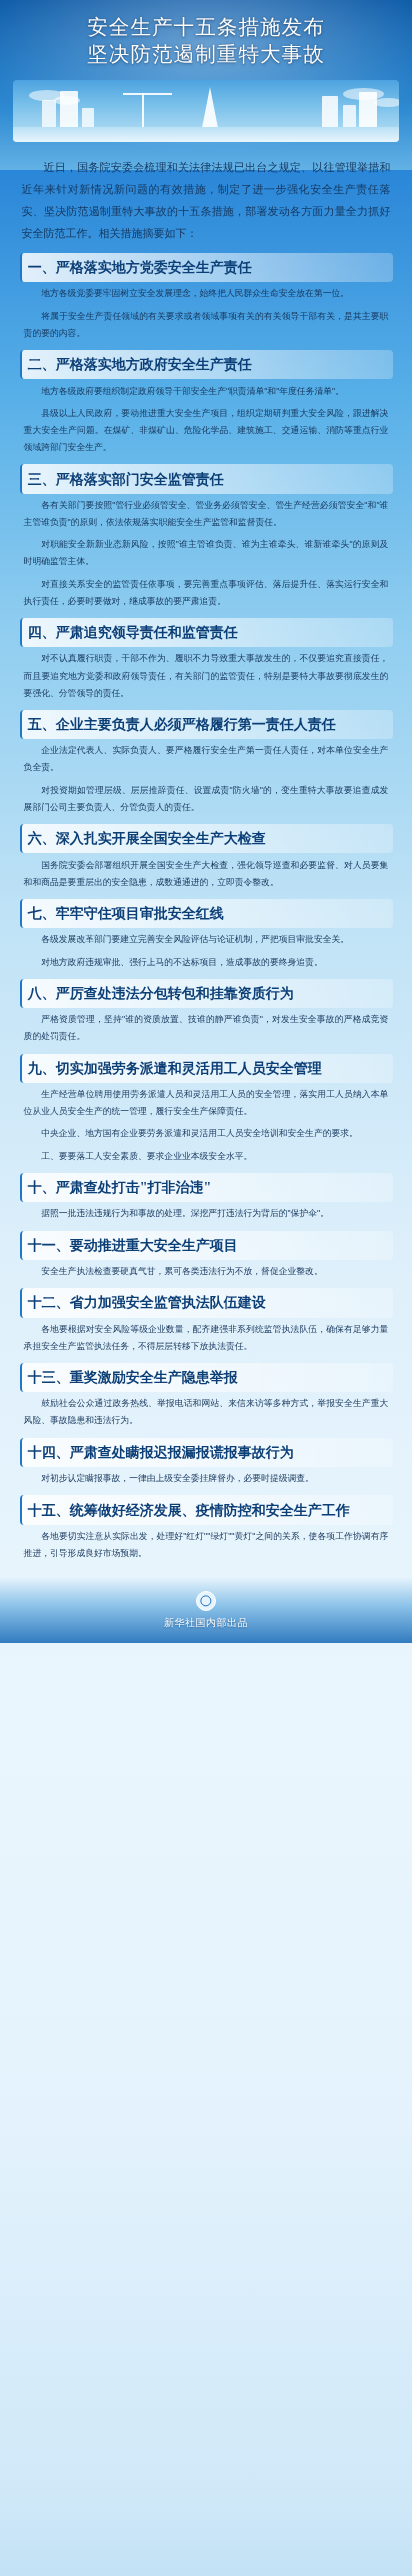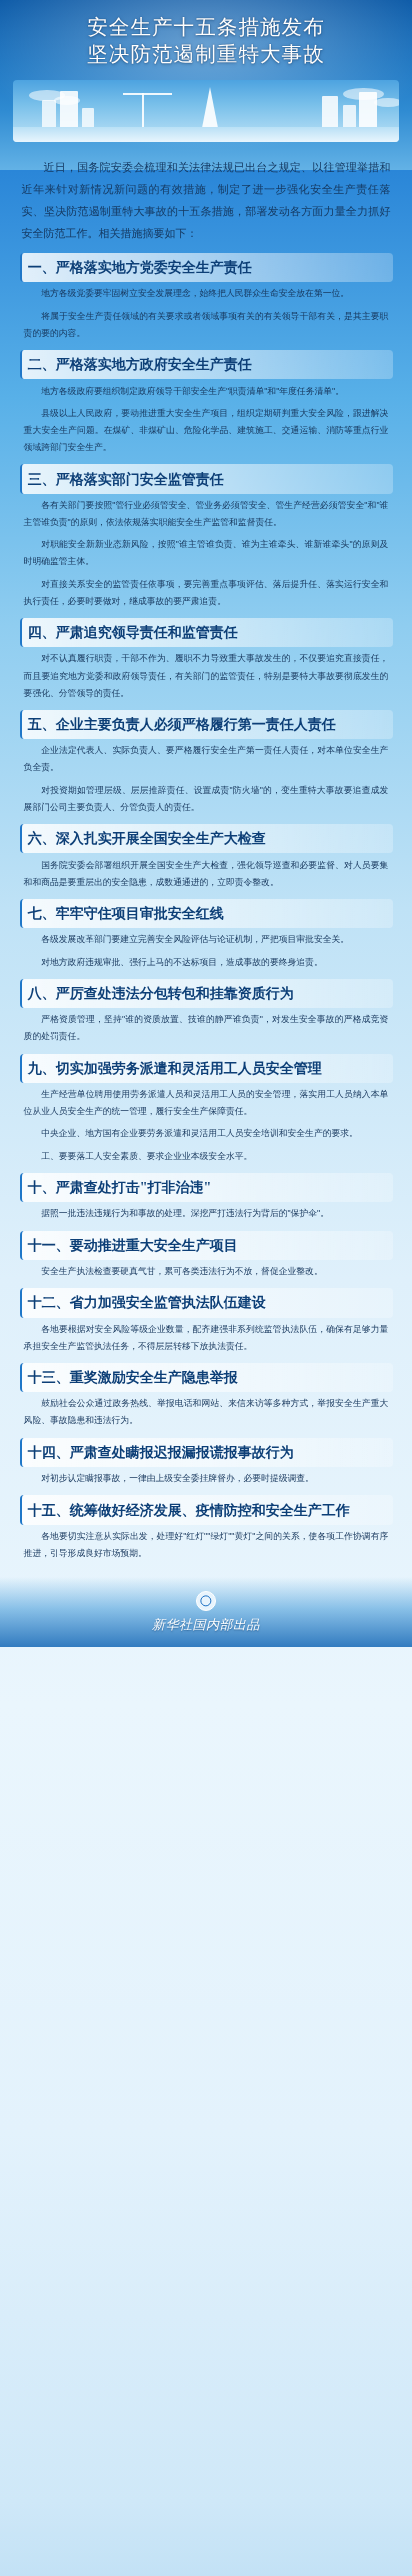--- a/index.html
+++ b/index.html
@@ -166,25 +166,24 @@
     content: "";
     position: absolute;
     left: 50%; top: 50%;
     transform: translate(-50%,-50%);
     width: 9.3px; height: 9.3px;
     border-radius: 50%;
     border: 1.5px solid #1a6fc4;
   }
   .footer-text {
     font-family: "Liberation Serif", serif;
-    font-size: 13px;
+    font-size: 10px;
     color: #ffffff;
     letter-spacing: 0.5px;
     text-shadow: 0 0.5px 1.5px rgba(10,50,95,0.5);
-    font-style: italic;
   }
 </style>
 </head>
 <body>
 
 <div class="poster">
 
   <div class="sky-band"></div>
   <div class="sky-glow"></div>
 

